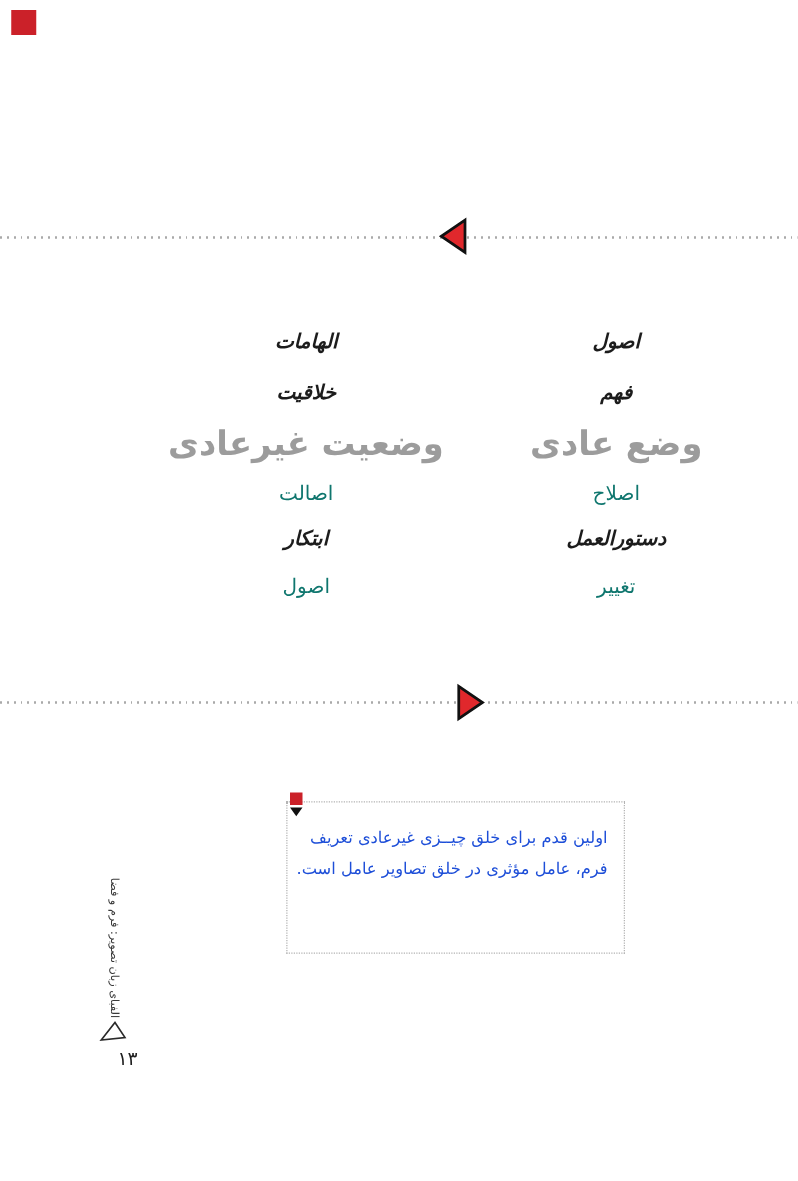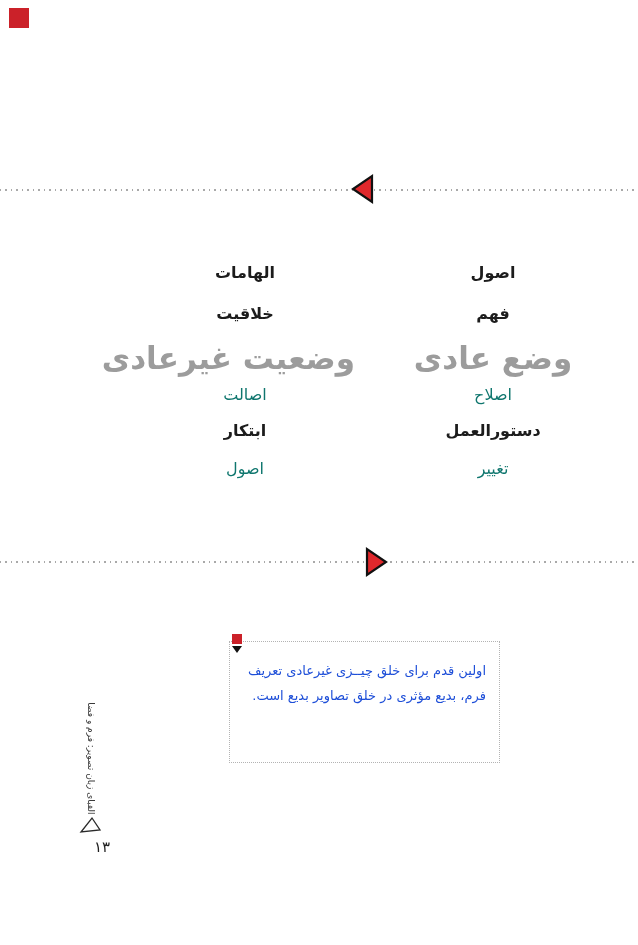--- a/index.html
+++ b/index.html
@@ -17,23 +17,23 @@
   .divider-bottom{top:561px;}
   .tri{position:absolute;}
   .tri-left{left:350px;top:-16px;}
   .tri-right{left:363px;top:-15px;}
 
   
   .col{position:absolute;width:220px;text-align:center;direction:rtl;}
   .col-right{left:383px;top:0;}
   .col-left{left:135px;top:0;}
   .col-item{position:absolute;width:100%;font-size:16px;color:#1c1c1c;white-space:nowrap;}
-  .w-bold{font-weight:bold;}
+  .w-bold{font-weight:bold;font-style:italic;}
   .w-light{font-weight:normal;color:#0f766e;}
-  .display{font-size:31px;font-weight:bold;color:#9c9c9c;}
+  .display{font-size:27px;font-weight:bold;color:#9c9c9c;}
   .r1{top:263px;} .r2{top:304px;} .r3{top:340px;} .r4{top:385px;} .r5{top:421px;} .r6{top:459px;}
 
   
   .note-box{position:absolute;left:229px;top:641px;width:271px;height:122px;
             border:1.5px dotted #b3b3b3;direction:rtl;box-sizing:border-box;}
   .note-text{padding:16px 13px 0 10px;text-align:right;font-size:13px;color:#1d4ed8;}
   .note-line{line-height:25px;white-space:nowrap;}
   .note-marker-square{position:absolute;left:2px;top:-8px;width:10px;height:10px;background:#cb2129;}
   .note-marker-tri{position:absolute;left:2px;top:4px;width:0;height:0;
             border-left:5px solid transparent;border-right:5px solid transparent;
@@ -82,21 +82,21 @@
     <svg class="tri tri-right" width="26" height="32" viewBox="0 0 26 32">
       <polygon points="4,3 4,29 23,16" fill="#e0282c" stroke="#111111" stroke-width="2.2"></polygon>
     </svg>
   </div>
 
   <div class="note-box">
     <div class="note-marker-square"></div>
     <div class="note-marker-tri"></div>
     <div class="note-text">
       <div class="note-line">اولین قدم برای خلق چیــزی غیرعادی تعریف</div>
-      <div class="note-line">فرم، بدیع مؤثری در خلق تصاویر بدیع است.</div>
+      <div class="note-line">فرم، عامل مؤثری در خلق تصاویر عامل است.</div>
     </div>
   </div>
 
   <div class="spine-title">الفبای زبان تصویر: فرم و فضا</div>
 
   <svg class="logo-tri" width="24" height="20" viewBox="0 0 24 20">
     <polygon points="13,2 21,14 2,16" fill="none" stroke="#2a2a2a" stroke-width="1.3"></polygon>
   </svg>
 
   <div class="page-number">۱۳</div>

